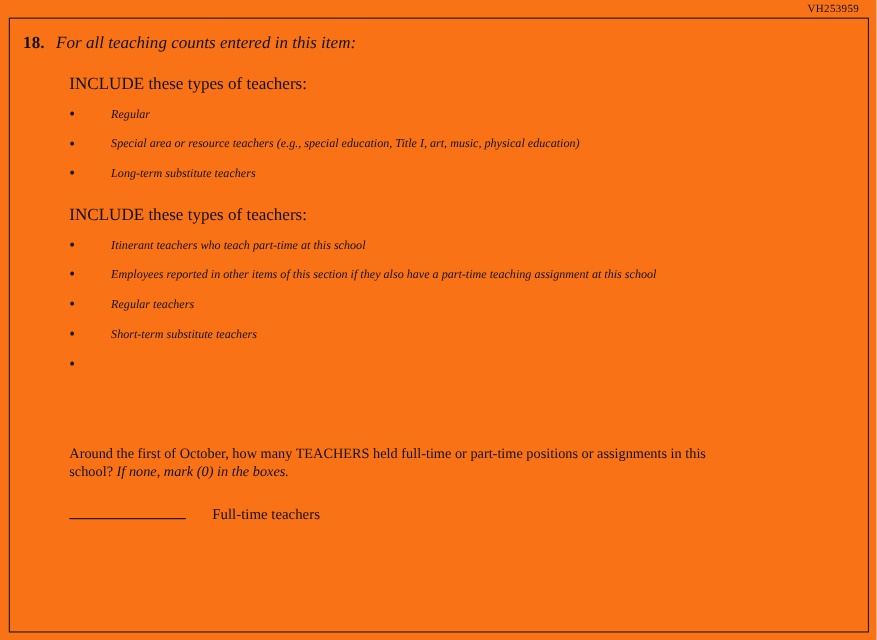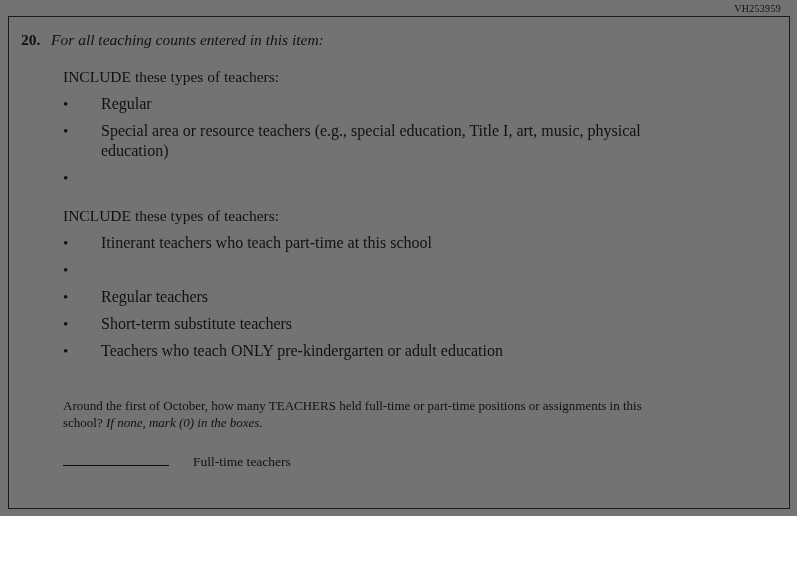--- a/index.html
+++ b/index.html
@@ -3,22 +3,22 @@
 <meta charset="utf-8">
 <style>
   html, body {
     margin: 0;
     padding: 0;
     background: #ffffff;
   }
   .sheet {
     position: relative;
     width: 797px;
-    height: 516px;
-    background: #737373;
+    height: 582px;
+    background: #f97316;
     font-family: "Liberation Serif", serif;
     color: #111111;
     overflow: hidden;
   }
   .form-id {
     position: absolute;
     top: 3px;
     right: 16px;
     font-size: 10px;
     letter-spacing: 0.3px;
@@ -67,26 +67,27 @@
     margin-bottom: 7px;
   }
   .bullet-marker {
     display: inline-block;
     width: 38px;
     flex: 0 0 38px;
     font-size: 15px;
     line-height: 20px;
   }
   .bullet-text {
-    font-size: 16px;
+    font-style: italic;
+    font-size: 11px;
     line-height: 20px;
     max-width: 575px;
   }
   .question-para {
-    margin-top: 36px;
+    margin-top: 62px;
     font-size: 13px;
     line-height: 17px;
     max-width: 620px;
     font-style: normal;
   }
   .question-para .ital {
     font-style: italic;
   }
   .answer-item {
     margin-top: 20px;
@@ -115,68 +116,69 @@
 </head>
 <body>
 
 <div class="sheet">
 
   <div class="form-id">VH253959</div>
 
   <div class="frame">
 
     <div class="q-row">
-      <span class="q-num">20.</span><span class="q-intro">For all teaching counts entered in this item:</span>
+      <span class="q-num">18.</span><span class="q-intro">For all teaching counts entered in this item:</span>
     </div>
 
     <div class="indent">
 
       <div class="section">
         <div class="section-heading">INCLUDE these types of teachers:</div>
         <ul class="bullets">
           <li>
             <span class="bullet-marker">•</span>
             <span class="bullet-text">Regular</span>
           </li>
           <li>
             <span class="bullet-marker">•</span>
             <span class="bullet-text">Special area or resource teachers (e.g., special education, Title I, art, music, physical education)</span>
           </li>
           <li>
             <span class="bullet-marker">•</span>
+            <span class="bullet-text">Long-term substitute teachers</span>
           </li>
         </ul>
       </div>
 
       <div class="section">
         <div class="section-heading">INCLUDE these types of teachers:</div>
         <ul class="bullets">
           <li>
             <span class="bullet-marker">•</span>
             <span class="bullet-text">Itinerant teachers who teach part-time at this school</span>
           </li>
           <li>
             <span class="bullet-marker">•</span>
+            <span class="bullet-text">Employees reported in other items of this section if they also have a part-time teaching assignment at this school</span>
           </li>
         </ul>
       </div>
 
       <div class="section">
         <ul class="bullets">
           <li>
             <span class="bullet-marker">•</span>
             <span class="bullet-text">Regular teachers</span>
           </li>
           <li>
             <span class="bullet-marker">•</span>
             <span class="bullet-text">Short-term substitute teachers</span>
           </li>
           <li>
             <span class="bullet-marker">•</span>
-            <span class="bullet-text">Teachers who teach ONLY pre-kindergarten or adult education</span>
           </li>
         </ul>
       </div>
 
       <div class="question-para">
         <span>Around the first of October, how many TEACHERS held full-time or part-time positions or assignments in this school?</span>
         <span class="ital">If none, mark (0) in the boxes.</span>
       </div>
 
       <div class="answer-item">

